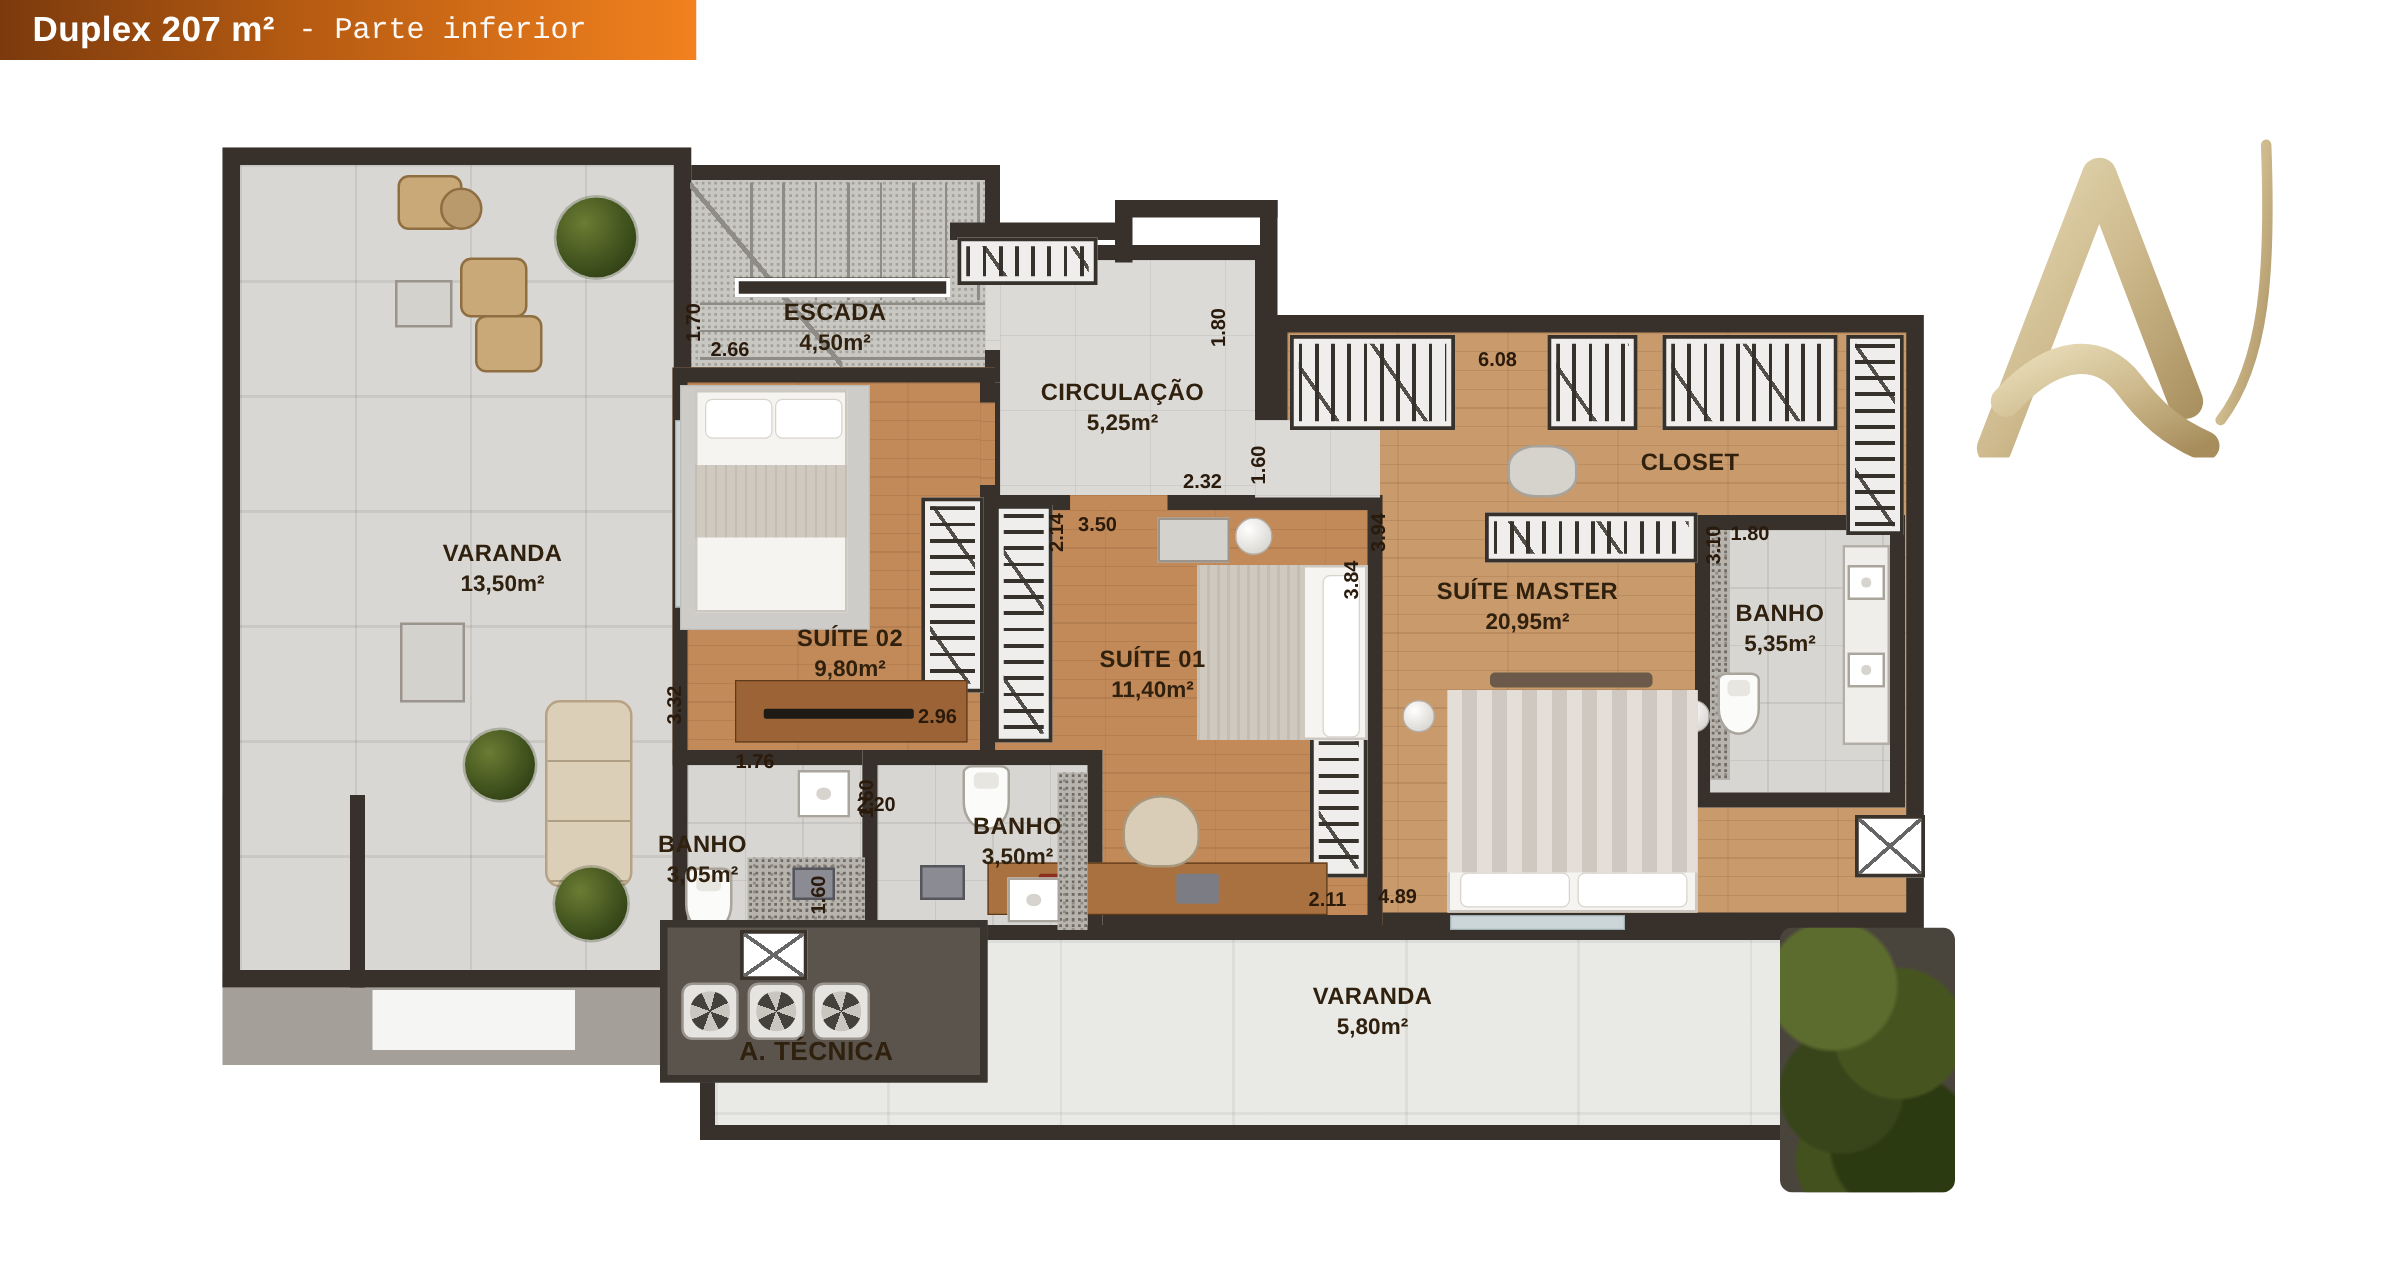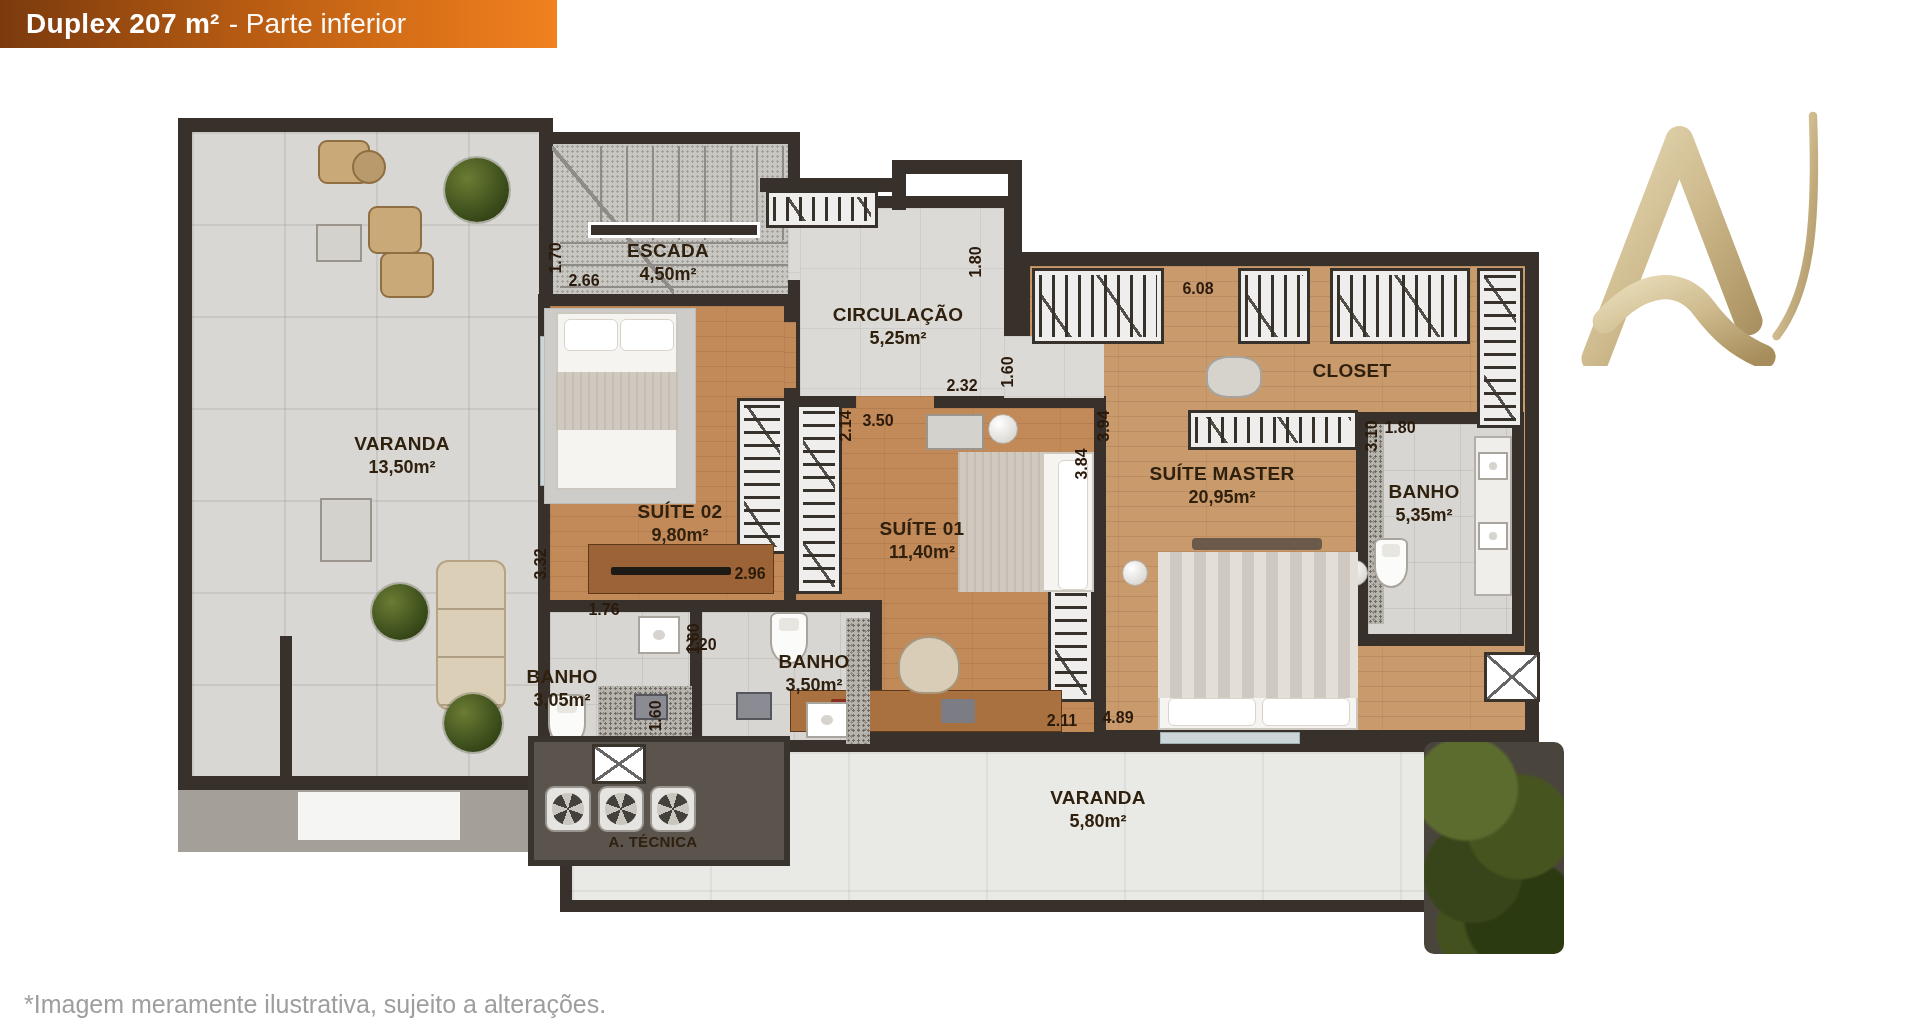--- a/index.html
+++ b/index.html
@@ -12,21 +12,21 @@
   }
   html,body{margin:0;padding:0;background:#fff;}
   body{font-family:"Liberation Sans",sans-serif;}
   #stage{position:relative;width:1920px;height:1030px;background:#fff;overflow:hidden;}
   .abs{position:absolute;box-sizing:border-box;}
 
   
   .banner{left:0;top:0;width:557px;height:48px;display:flex;align-items:center;
     padding-left:26px;background:linear-gradient(90deg,#7b3a0d 0%,#b85c12 45%,#f2811e 100%);color:#fff;}
   .banner b{font-size:28px;font-weight:bold;letter-spacing:.3px;}
-  .banner span{font-size:28px;font-weight:400;margin-left:9px;opacity:.96;}
+  .banner span{font-size:24px;font-weight:400;margin-left:19px;opacity:.96;font-family:Liberation Mono, monospace;}
 
   
   .brand-text{left:1478px;top:352px;width:400px;text-align:center;font-size:35px;
     color:#c6b693;letter-spacing:.5px;}
   .disclaimer{left:24px;top:990px;font-size:25px;color:#9e9e9e;}
 
   
   .room{border:12px solid var(--wall);}
   .wood{background-color:var(--wood);
     background-image:repeating-linear-gradient(180deg,rgba(80,44,16,.12) 0 1px,transparent 1px 15px),
@@ -305,21 +305,21 @@
   </div>
   <div class="abs rlabel" style="left:814px;top:673px;">
     <div class="rname">BANHO</div>
     <div class="rarea">3,50m²</div>
   </div>
   <div class="abs rlabel" style="left:1098px;top:809px;">
     <div class="rname">VARANDA</div>
     <div class="rarea">5,80m²</div>
   </div>
   <div class="abs rlabel" style="left:653px;top:842px;">
-    <div class="rname" style="font-size:15px;">A. TÉCNICA</div>
+    <div class="rname" style="font-size:21px;">A. TÉCNICA</div>
   </div>
 
   <div class="abs dim v" style="left:556px;top:258px;">1.70</div>
   <div class="abs dim" style="left:584px;top:281px;">2.66</div>
   <div class="abs dim v" style="left:976px;top:262px;">1.80</div>
   <div class="abs dim" style="left:962px;top:386px;">2.32</div>
   <div class="abs dim v" style="left:1008px;top:372px;">1.60</div>
   <div class="abs dim" style="left:1198px;top:289px;">6.08</div>
   <div class="abs dim v" style="left:846px;top:426px;">2.14</div>
   <div class="abs dim" style="left:878px;top:421px;">3.50</div>
@@ -329,14 +329,13 @@
   <div class="abs dim" style="left:750px;top:574px;">2.96</div>
   <div class="abs dim" style="left:604px;top:610px;">1.76</div>
   <div class="abs dim v" style="left:656px;top:716px;">1.60</div>
   <div class="abs dim" style="left:701px;top:610px;margin-top:35px;">2.20</div>
   <div class="abs dim v" style="left:694px;top:639px;">1.60</div>
   <div class="abs dim" style="left:1062px;top:721px;">2.11</div>
   <div class="abs dim" style="left:1118px;top:718px;">4.89</div>
   <div class="abs dim v" style="left:1372px;top:436px;">3.10</div>
   <div class="abs dim" style="left:1400px;top:428px;">1.80</div>
 
-  <div class="abs disclaimer">*Imagem meramente ilustrativa, sujeito a alterações.</div>
 </div>
 
 </body></html>

